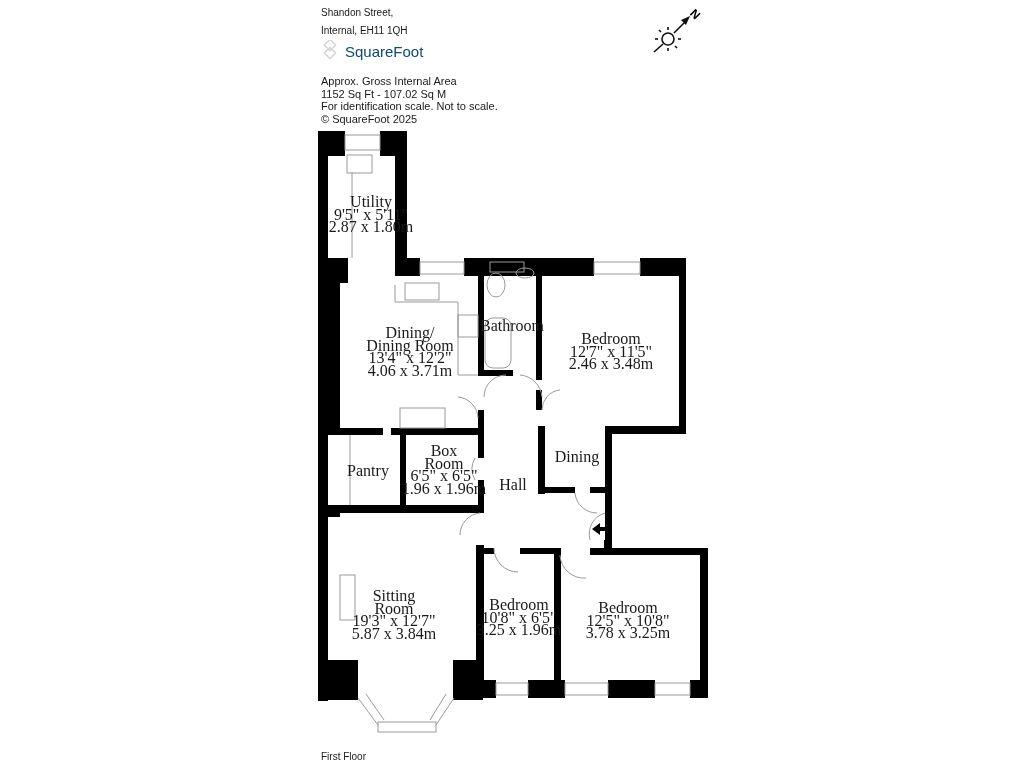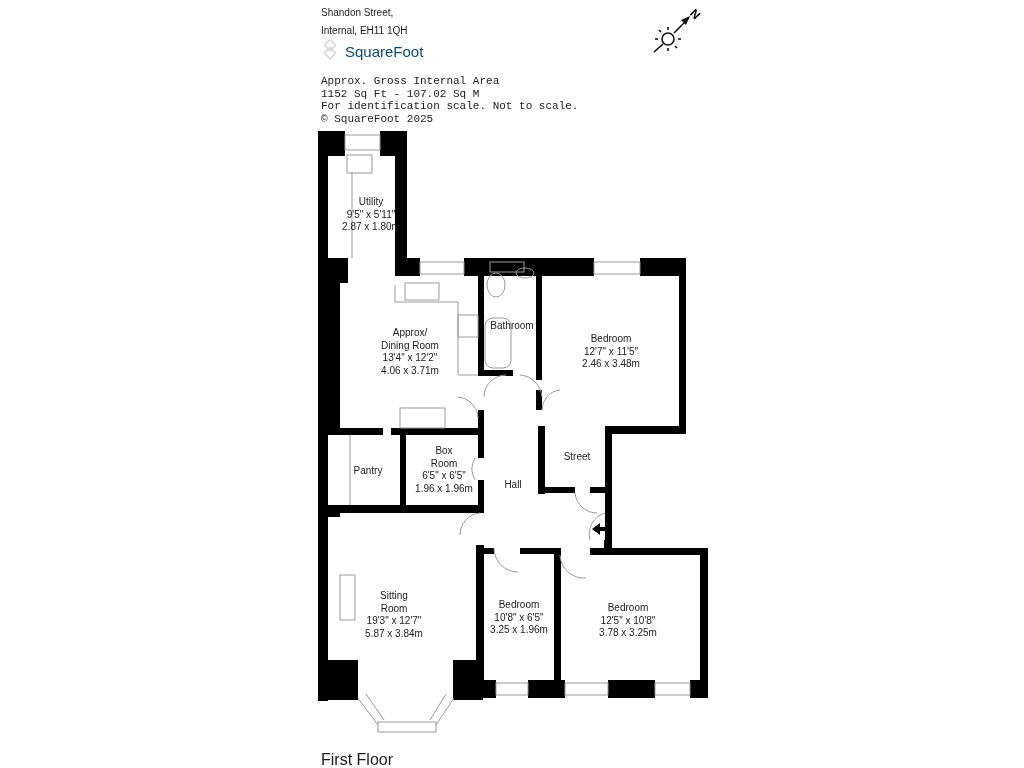--- a/index.html
+++ b/index.html
@@ -1,25 +1,25 @@
 <!DOCTYPE html>
 <html><head>
 <meta charset="utf-8">
 <style>
   html,body{margin:0;padding:0;background:#fff;}
   body{width:1024px;height:768px;position:relative;overflow:hidden;font-family:"Liberation Sans",sans-serif;color:#1a1a1a;}
   .title{position:absolute;left:321px;top:4px;font-weight:normal;font-size:10px;line-height:18px;}
   .title div{white-space:nowrap;}
   .logo{position:absolute;left:321px;top:40px;display:flex;align-items:flex-end;gap:4px;color:#0c4a6e;font-size:15px;}
   .area-notes{position:absolute;left:321px;top:75px;font-size:11px;line-height:12.5px;}
-  .area-notes div{white-space:nowrap;font-family:Liberation Mono, monospace;}
+  .area-notes div{white-space:nowrap;}
   .compass{position:absolute;left:650px;top:4px;width:60px;height:50px;}
   svg.plan{position:absolute;left:0;top:0;}
-  .room-label{position:absolute;text-align:center;font-size:10px;line-height:12.5px;white-space:nowrap;transform:translate(-50%,-50%);}
-  .floor-label{position:absolute;left:321px;top:751px;font-size:16px;}
+  .room-label{position:absolute;text-align:center;font-size:16px;line-height:12.5px;white-space:nowrap;transform:translate(-50%,-50%);font-family:Liberation Serif, serif;}
+  .floor-label{position:absolute;left:321px;top:751px;font-size:10px;}
 </style>
 </head>
 <body>
 
 <div class="title">
   <div>Shandon Street,</div>
   <div>Internal, EH11 1QH</div>
 </div>
 <div class="logo">
   <svg width="20" height="20" viewBox="0 0 20 20">
@@ -149,21 +149,21 @@
   </g>
   <polygon points="592,529 600,523 600,527 610,527 610,531 600,531 600,535" fill="#000"></polygon>
 </svg>
 
 <div class="room-label" style="left:371px;top:215px">
   <div>Utility</div>
   <div>9'5" x 5'11"</div>
   <div>2.87 x 1.80m</div>
 </div>
 <div class="room-label" style="left:410px;top:352px">
-  <div>Approx/</div>
+  <div>Dining/</div>
   <div>Dining Room</div>
   <div>13'4" x 12'2"</div>
   <div>4.06 x 3.71m</div>
 </div>
 <div class="room-label" style="left:512px;top:326px">
   <div>Bathroom</div>
 </div>
 <div class="room-label" style="left:611px;top:352px">
   <div>Bedroom</div>
   <div>12'7" x 11'5"</div>
@@ -172,21 +172,21 @@
 <div class="room-label" style="left:368px;top:471px">
   <div>Pantry</div>
 </div>
 <div class="room-label" style="left:444px;top:470px">
   <div>Box</div>
   <div>Room</div>
   <div>6'5" x 6'5"</div>
   <div>1.96 x 1.96m</div>
 </div>
 <div class="room-label" style="left:577px;top:457px">
-  <div>Street</div>
+  <div>Dining</div>
 </div>
 <div class="room-label" style="left:513px;top:485px">
   <div>Hall</div>
 </div>
 <div class="room-label" style="left:394px;top:615px">
   <div>Sitting</div>
   <div>Room</div>
   <div>19'3" x 12'7"</div>
   <div>5.87 x 3.84m</div>
 </div>

